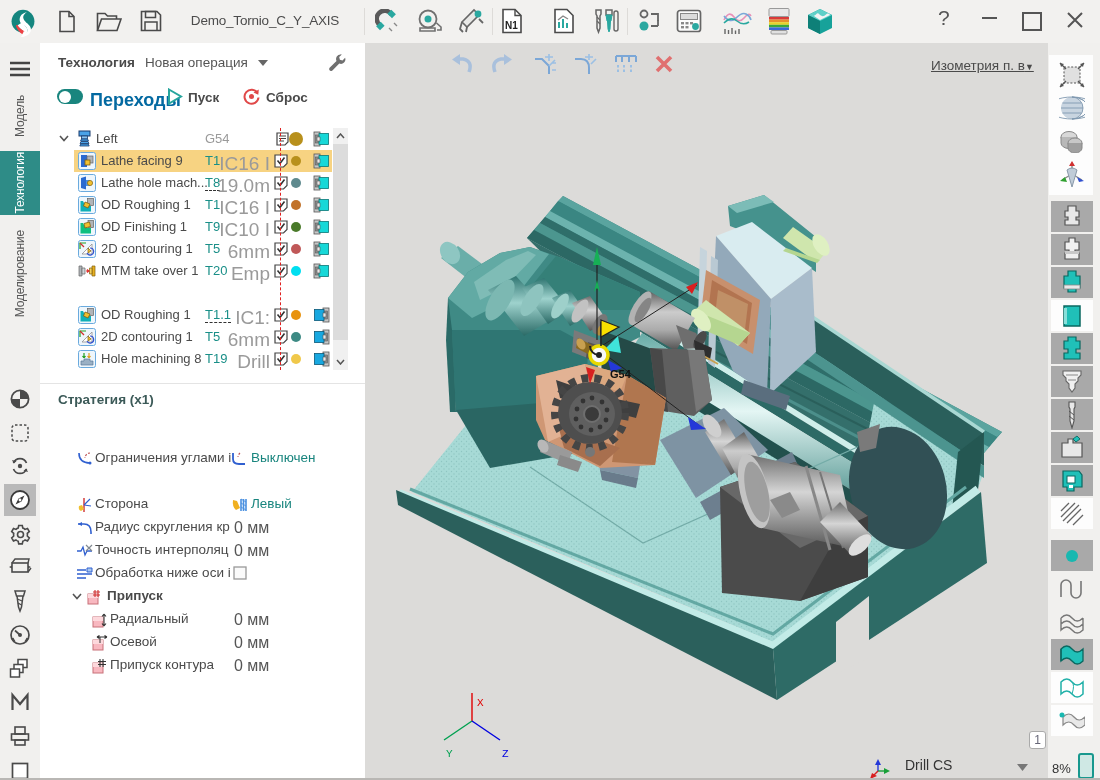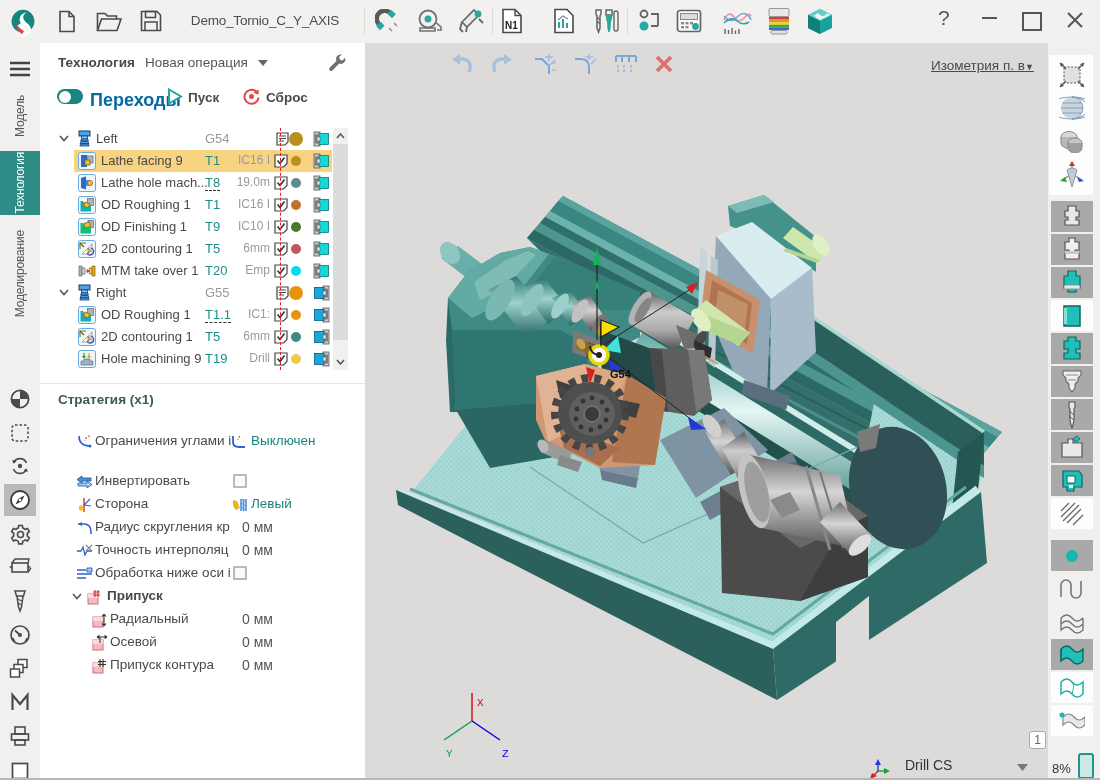--- a/index.html
+++ b/index.html
@@ -20,27 +20,27 @@
   .ricon{position:absolute;left:4px;width:32px;height:30px;display:flex;align-items:center;justify-content:center;}
   
   #panel{left:40px;top:43px;width:325px;height:737px;background:#fff;}
 
   .trow{position:absolute;left:0;width:292px;height:22px;}
   .trow.sel{background:linear-gradient(to right,transparent 34px,#f7d382 34px);}
   .tname{position:absolute;top:3px;font-size:13px;color:#4a4a4a;white-space:nowrap;text-align:center;}
   .tt{position:absolute;top:3px;font-size:13px;color:#1a8f88;}
   .tt.dash{border-bottom:1px dashed #333;}
   .tg{position:absolute;top:3px;font-size:13px;color:#9a9a9a;}
-  .tv{position:absolute;left:175px;top:3px;width:55px;text-align:right;font-size:12px;color:#9a9a9a;}
+  .tv{position:absolute;left:175px;top:3px;width:55px;text-align:right;font-size:19px;color:#9a9a9a;}
   .circ{position:absolute;border-radius:50%;}
 
   .srow{position:absolute;left:0;width:325px;height:23px;}
   .sname{position:absolute;top:3px;font-size:13.5px;color:#4a4a4a;white-space:nowrap;}
   .sname.b{font-weight:bold;}
-  .sval{position:absolute;top:3px;font-size:14px;color:#555;margin-left:8px;}
+  .sval{position:absolute;top:3px;font-size:16px;color:#555;}
   .steal{position:absolute;top:3px;font-size:13.5px;color:#19857e;}
   
   #viewport{left:365px;top:43px;width:683px;height:737px;background:#dcdbd9;}
   
   #rrail{left:1048px;top:43px;width:52px;height:737px;background:#f1f0ee;}
   .rbtn{position:absolute;left:3px;width:42px;height:31px;display:flex;align-items:center;justify-content:center;}
   .rbtn.g{background:#a9a9a9;}
   .rbtn.w{background:#fdfdfd;}
 </style>
 </head>
@@ -444,43 +444,20 @@
             <path d="M3.5 6.5 L6 9.5 L10.5 3.5" fill="none" stroke="#333" stroke-width="1.6"></path>
           </svg>
           <div class="circ" style="left:251px;top:6px;width:10px;height:10px;background:#00dff0"></div>
           <svg class="abs" style="left:273px;top:3px" width="17" height="16" viewBox="0 0 17 16">
             <rect x="1" y="1" width="6" height="14" fill="#c8c8c8" stroke="#555" stroke-width="0.8"></rect>
             <rect x="2.5" y="4" width="4" height="8" fill="#909090" stroke="#555" stroke-width="0.6"></rect>
             <rect x="6" y="2.5" width="9.5" height="11" fill="#17d8d8" stroke="#0a7878" stroke-width="0.8"></rect>
             <rect x="4" y="6" width="3" height="4" fill="#e8e8e8" stroke="#555" stroke-width="0.6"></rect>
           </svg>
         </div>
-    <div class="trow" style="top:154px;">
-          <svg class="abs" style="left:19px;top:7px" width="10" height="7" viewBox="0 0 10 7">
-            <path d="M1 1 L5 5.5 L9 1" fill="none" stroke="#555" stroke-width="1.6"></path>
-          </svg>
-          <svg class="abs" style="left:36px;top:2px" width="17" height="18" viewBox="0 0 17 18">
-            <rect x="3" y="1" width="11" height="5" fill="#4aa3e8" stroke="#1a3c6e" stroke-width="1"></rect>
-            <rect x="5.5" y="6" width="6" height="3" fill="#89c4f0" stroke="#1a3c6e" stroke-width="0.8"></rect>
-            <path d="M5.5 9 h6 l1 2 h-8 Z M5 11.5 h7 l1 2 h-9 Z M4.8 14 h7.4 l1 2 h-9.4 Z" fill="#4aa3e8" stroke="#1a3c6e" stroke-width="0.8"></path>
-          </svg>
-          <span class="tname" style="left:56px">Right</span>
-          <span class="tg" style="left:165px">G55</span>
-          <svg class="abs" style="left:236px;top:4px" width="13" height="14" viewBox="0 0 13 14">
-            <path d="M1 1 H12 V10 L9 13 H1 Z" fill="#fff" stroke="#444" stroke-width="1.2"></path>
-            <path d="M3 4 H10 M3 6.5 H10 M3 9 H8" stroke="#444" stroke-width="1"></path>
-          </svg>
-          <div class="circ" style="left:249px;top:4px;width:14px;height:14px;background:#e8930f"></div>
-          <svg class="abs" style="left:273px;top:3px" width="17" height="16" viewBox="0 0 17 16">
-            <rect x="10" y="1" width="6" height="14" fill="#c8c8c8" stroke="#555" stroke-width="0.8"></rect>
-            <rect x="10.5" y="4" width="4" height="8" fill="#909090" stroke="#555" stroke-width="0.6"></rect>
-            <rect x="1.5" y="2.5" width="9.5" height="11" fill="#18a8e0" stroke="#0a5878" stroke-width="0.8"></rect>
-            <rect x="10" y="6" width="3" height="4" fill="#e8e8e8" stroke="#555" stroke-width="0.6"></rect>
-          </svg>
-        </div>
     <div class="trow" style="top:176px;">
           <svg class="abs" style="left:38px;top:2px" width="18" height="18" viewBox="0 0 18 18">
             <rect x="0.5" y="0.5" width="17" height="17" rx="2" fill="#eef6fc" stroke="#6aaade"></rect>
             <path d="M2.5 15.5 V5 H5 L7 9 H9 V15.5 Z" fill="#10b0b8"></path>
             <path d="M9 15.5 V10 H13 V15.5 Z" fill="#10b0b8"></path>
             <rect x="9.5" y="2.5" width="6" height="7" fill="#b0b4b8" stroke="#666" stroke-width="0.7"></rect>
             <path d="M7 6 L12 8 L10 12 L5.5 10 Z" fill="#f0c030" stroke="#806010" stroke-width="0.8"></path>
           </svg>
           <span class="tname" style="left:61px">OD Roughing 1</span>
           <span class="tt dash" style="left:165px">T1.1</span>
@@ -521,21 +498,21 @@
             <rect x="10" y="6" width="3" height="4" fill="#e8e8e8" stroke="#555" stroke-width="0.6"></rect>
           </svg>
         </div>
     <div class="trow" style="top:220px;">
           <svg class="abs" style="left:38px;top:2px" width="18" height="18" viewBox="0 0 18 18">
             <rect x="0.5" y="0.5" width="17" height="17" rx="2" fill="#eef6fc" stroke="#6aaade"></rect>
             <path d="M3 15 h12 v-4 h-3 v-2 h-6 v2 h-3 Z" fill="#9ab0c4" stroke="#5a7a9a" stroke-width="0.7"></path>
             <path d="M6 3 v5 M6 8 l-1.5 -2 M6 8 l1.5 -2" stroke="#20a020" stroke-width="1.2" fill="none"></path>
             <path d="M11 3 v5 M11 8 l-1.5 -2 M11 8 l1.5 -2" stroke="#e0a020" stroke-width="1.2" fill="none"></path>
           </svg>
-          <span class="tname" style="left:61px">Hole machining 9</span>
+          <span class="tname" style="left:61px">Hole machining 8</span>
           <span class="tt" style="left:165px">T19</span>
           <span class="tv">Drill</span>
           <svg class="abs" style="left:234px;top:4px" width="14" height="14" viewBox="0 0 14 14">
             <path d="M1 1 H13 V9.5 L9.5 13 H1 Z" fill="#fff" stroke="#444" stroke-width="1.2"></path>
             <path d="M3.5 6.5 L6 9.5 L10.5 3.5" fill="none" stroke="#333" stroke-width="1.6"></path>
           </svg>
           <div class="circ" style="left:251px;top:6px;width:10px;height:10px;background:#f0c84a"></div>
           <svg class="abs" style="left:273px;top:3px" width="17" height="16" viewBox="0 0 17 16">
             <rect x="10" y="1" width="6" height="14" fill="#c8c8c8" stroke="#555" stroke-width="0.8"></rect>
             <rect x="10.5" y="4" width="4" height="8" fill="#909090" stroke="#555" stroke-width="0.6"></rect>
@@ -552,42 +529,32 @@
       <svg class="abs" style="left:3px;top:231px" width="9" height="6" viewBox="0 0 9 6">
             <path d="M1 1 L4.5 5 L8 1" fill="none" stroke="#555" stroke-width="1.5"></path>
           </svg>
     </div>
     </div>
 
     <div class="abs" style="left:0px;top:340px;width:325px;height:1px;background:#e4e4e4;"></div>
     <div class="abs" style="left:18px;top:349px;font-size:13.5px;font-weight:bold;color:#3c5a58;">Стратегия (x1)</div>
 
     <div id="strat" class="abs" style="left:0;top:381px;width:325px;height:253px;">
-    <div class="srow" style="top:6px;padding-left:42px;">
+    <div class="srow" style="top:23px;padding-left:42px;">
           <svg class="abs" style="left:37px;top:4px" width="16" height="16" viewBox="0 0 16 16">
             <path d="M2 2 Q2 12 13 12" fill="none" stroke="#3060d0" stroke-width="1.6"></path>
             <path d="M13 2 a5 5 0 0 0 -5 5" fill="none" stroke="#c05858" stroke-width="1.2" stroke-dasharray="2 1.5"></path>
             <circle cx="13" cy="12" r="1.5" fill="#3060d0"></circle>
           </svg>
           <span class="sname" style="left:55px">Ограничения углами і</span>
           <svg class="abs" style="left:191px;top:4px" width="16" height="16" viewBox="0 0 16 16">
             <path d="M2 2 V8 Q2 13 8 13 H14" fill="none" stroke="#3060d0" stroke-width="1.8"></path>
             <path d="M9 2 a6 6 0 0 0 -2 4" fill="none" stroke="#c05858" stroke-width="1.2" stroke-dasharray="2 1.5"></path>
           </svg>
           <span class="steal" style="left:211px">Выключен</span>
-        </div>
-    <div class="srow" style="top:46px;">
-          <svg class="abs" style="left:36px;top:5px" width="17" height="14" viewBox="0 0 17 14">
-            <path d="M6 1 L1 4.5 L6 8 V6 H15 V3 H6 Z" fill="#4a90e0" stroke="#2050a0" stroke-width="0.8"></path>
-            <path d="M11 6 L16 9.5 L11 13 V11 H2 V8 H11 Z" fill="#a8c8f0" stroke="#2050a0" stroke-width="0.8"></path>
-          </svg>
-          <span class="sname" style="left:55px">Инвертировать</span>
-          <svg class="abs" style="left:193px;top:4px" width="14" height="14" viewBox="0 0 14 14">
-            <rect x="1" y="1" width="12" height="12" fill="#fafafa" stroke="#999" stroke-width="1.3"></rect>
-          </svg>
         </div>
     <div class="srow" style="top:69px;">
           <svg class="abs" style="left:37px;top:4px" width="16" height="16" viewBox="0 0 16 16">
             <path d="M7 1 V15" stroke="#d03030" stroke-width="1.4"></path>
             <path d="M7 8 L13 2 M7 8 L14 9" stroke="#3060d0" stroke-width="1.2"></path>
             <path d="M2 9 Q1 13 4 14 L7 12 L5 8 Z" fill="#f0c030"></path>
           </svg>
           <span class="sname" style="left:55px">Сторона</span>
           <svg class="abs" style="left:191px;top:4px" width="16" height="16" viewBox="0 0 16 16">
             <path d="M2 3 Q1 10 5 13 L9 11 L6 4 Z" fill="#f0b020"></path>

